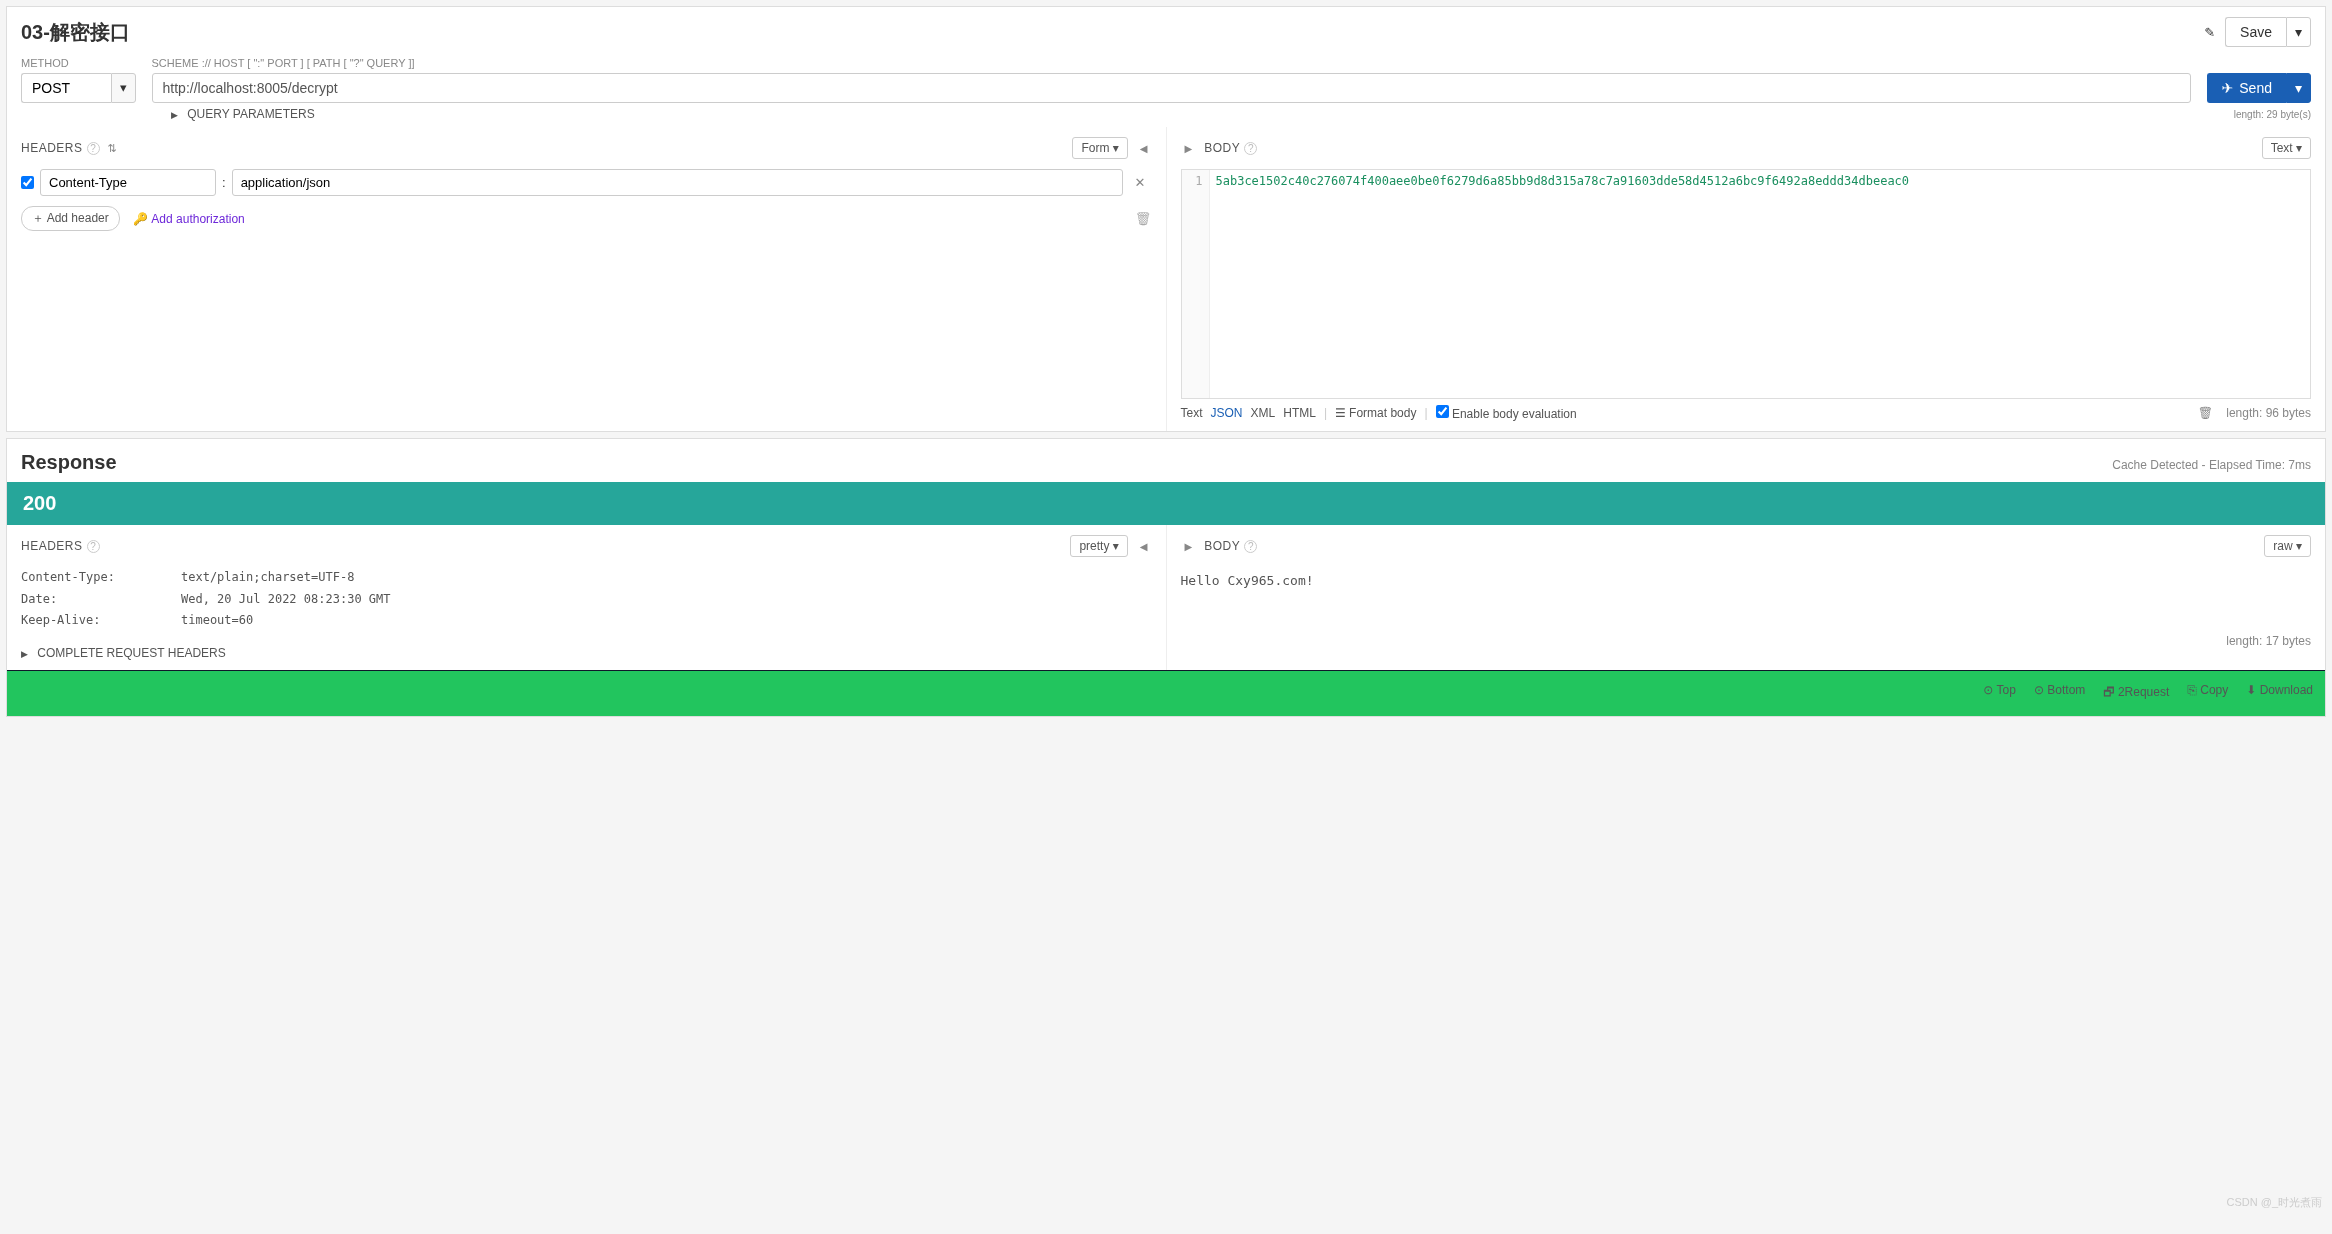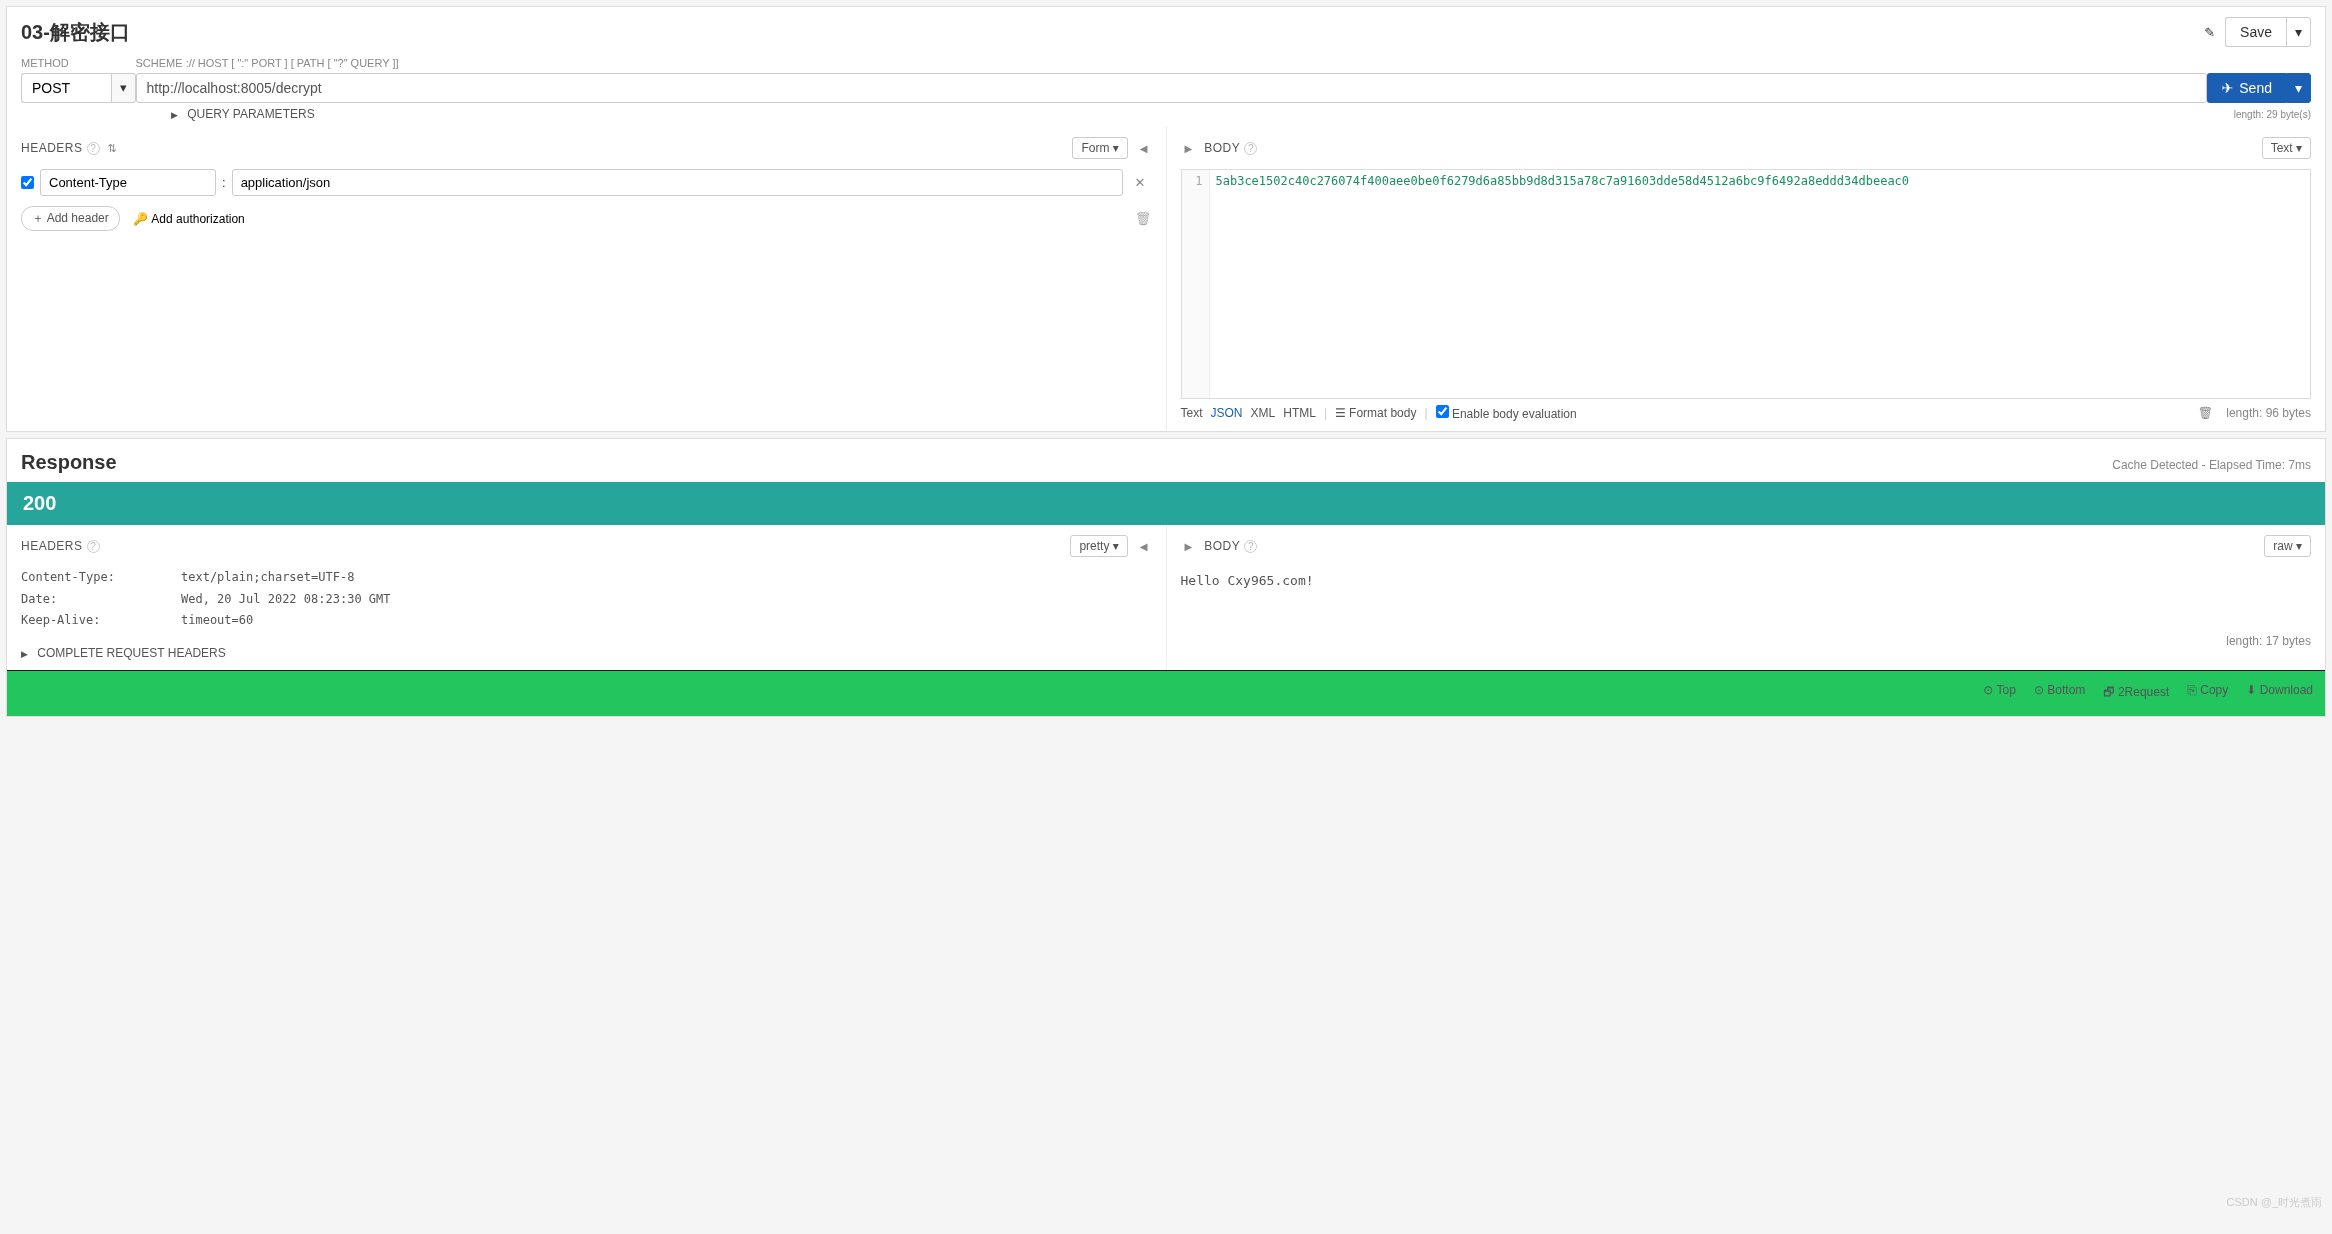--- a/index.html
+++ b/index.html
@@ -6,21 +6,21 @@
 body { font-family: Arial, Helvetica, sans-serif; font-size: 13px; color: #333; background: #f5f5f5; }
 .card { background: #fff; border: 1px solid #ddd; margin: 6px; }
 .req-head { display: flex; align-items: center; padding: 10px 14px 4px; }
 .req-title { font-size: 20px; font-weight: bold; color: #333; flex: 1; }
 .edit-ic { margin-right: 10px; cursor: pointer; }
 .btn { display:inline-flex; align-items:center; border:1px solid #ccc; background:#fff; padding:6px 14px; border-radius:3px; cursor:pointer; font-size:14px; color:#333; }
 .btn-grp { display:flex; }
 .btn-grp .btn:first-child { border-radius:3px 0 0 3px; border-right:none;}
 .btn-grp .btn:last-child { border-radius:0 3px 3px 0; padding:6px 8px;}
 .btn-primary { background:#1a5fb4; border-color:#1a5fb4; color:#fff; }
-.row2 { display:flex; padding: 6px 14px 0; gap:0; }
+.row2 { display:flex; padding: 6px 14px 0; gap:16px; }
 .lbl { font-size:11px; color:#888; text-transform:uppercase; margin-bottom:4px; display:block;}
 .sel-wrap { display:flex; }
 .sel-wrap input { width:90px; border:1px solid #ccc; border-right:none; padding:6px 10px; border-radius:3px 0 0 3px; font-size:14px;}
 .sel-wrap .dd { border:1px solid #ccc; padding:6px 8px; border-radius:0 3px 3px 0; background:#f8f8f8; cursor:pointer;}
 .url-col { flex:1; display:flex; flex-direction:column;}
 .url-col input { border:1px solid #ccc; padding:6px 10px; border-radius:3px; font-size:14px; width:100%; color:#555;}
 .send-col { display:flex; flex-direction:column; justify-content:flex-end;}
 .qp-row { display:flex; padding:4px 14px 6px; align-items:center; }
 .qp-left { margin-left:150px; color:#555; font-size:12px; cursor:pointer;}
 .qp-right { margin-left:auto; color:#888; font-size:10px;}
@@ -34,21 +34,21 @@
 .sort-ic { margin-left:8px; color:#888; font-size:11px; cursor:pointer;}
 .sm-dd { margin-left:auto; border:1px solid #ccc; padding:3px 8px; border-radius:3px; font-size:12px; color:#555; cursor:pointer; background:#fff;}
 .col-arr { color:#888; font-size:10px; padding:0 4px; cursor:pointer;}
 .hrow { display:flex; align-items:center; gap:6px; margin-bottom:10px;}
 .hinput { border:1px solid #ccc; border-radius:3px; padding:5px 8px; font-size:13px;}
 .hinput.name { width:176px;}
 .hinput.val { flex:1;}
 .hrow .rm { color:#888; cursor:pointer; padding:0 6px;}
 .addrow { display:flex; align-items:center; gap:14px;}
 .addbtn { border:1px solid #ccc; border-radius:12px; padding:3px 10px; font-size:12px; cursor:pointer; background:#fff; color:#555;}
-.authlnk { color:#000000; font-size:12px; cursor:pointer;text-align:center;}
+.authlnk { color:#6d28d9; font-size:12px; cursor:pointer;text-align:center;}
 .trash { margin-left:auto; color:#aaa; cursor:pointer;}
 .editor { border:1px solid #ddd; display:flex; height:230px; font-family:monospace; font-size:12px; margin-bottom:6px;}
 .gutter { width:28px; background:#fafafa; border-right:1px solid #eee; text-align:right; padding:4px 6px; color:#aaa;}
 .code { flex:1; padding:4px 6px; color:#1a8f5f; word-break:break-all; overflow:hidden;}
 .toolbar { display:flex; align-items:center; font-size:12px; color:#555; gap:8px;}
 .toolbar .fmt { cursor:pointer;}
 .toolbar .sel { color:#1a5fb4;}
 .toolbar .pipe { color:#ccc;}
 .toolbar .rinfo { margin-left:auto; color:#888;}
 .resp-head { display:flex; align-items:baseline; padding:12px 14px 8px;}

